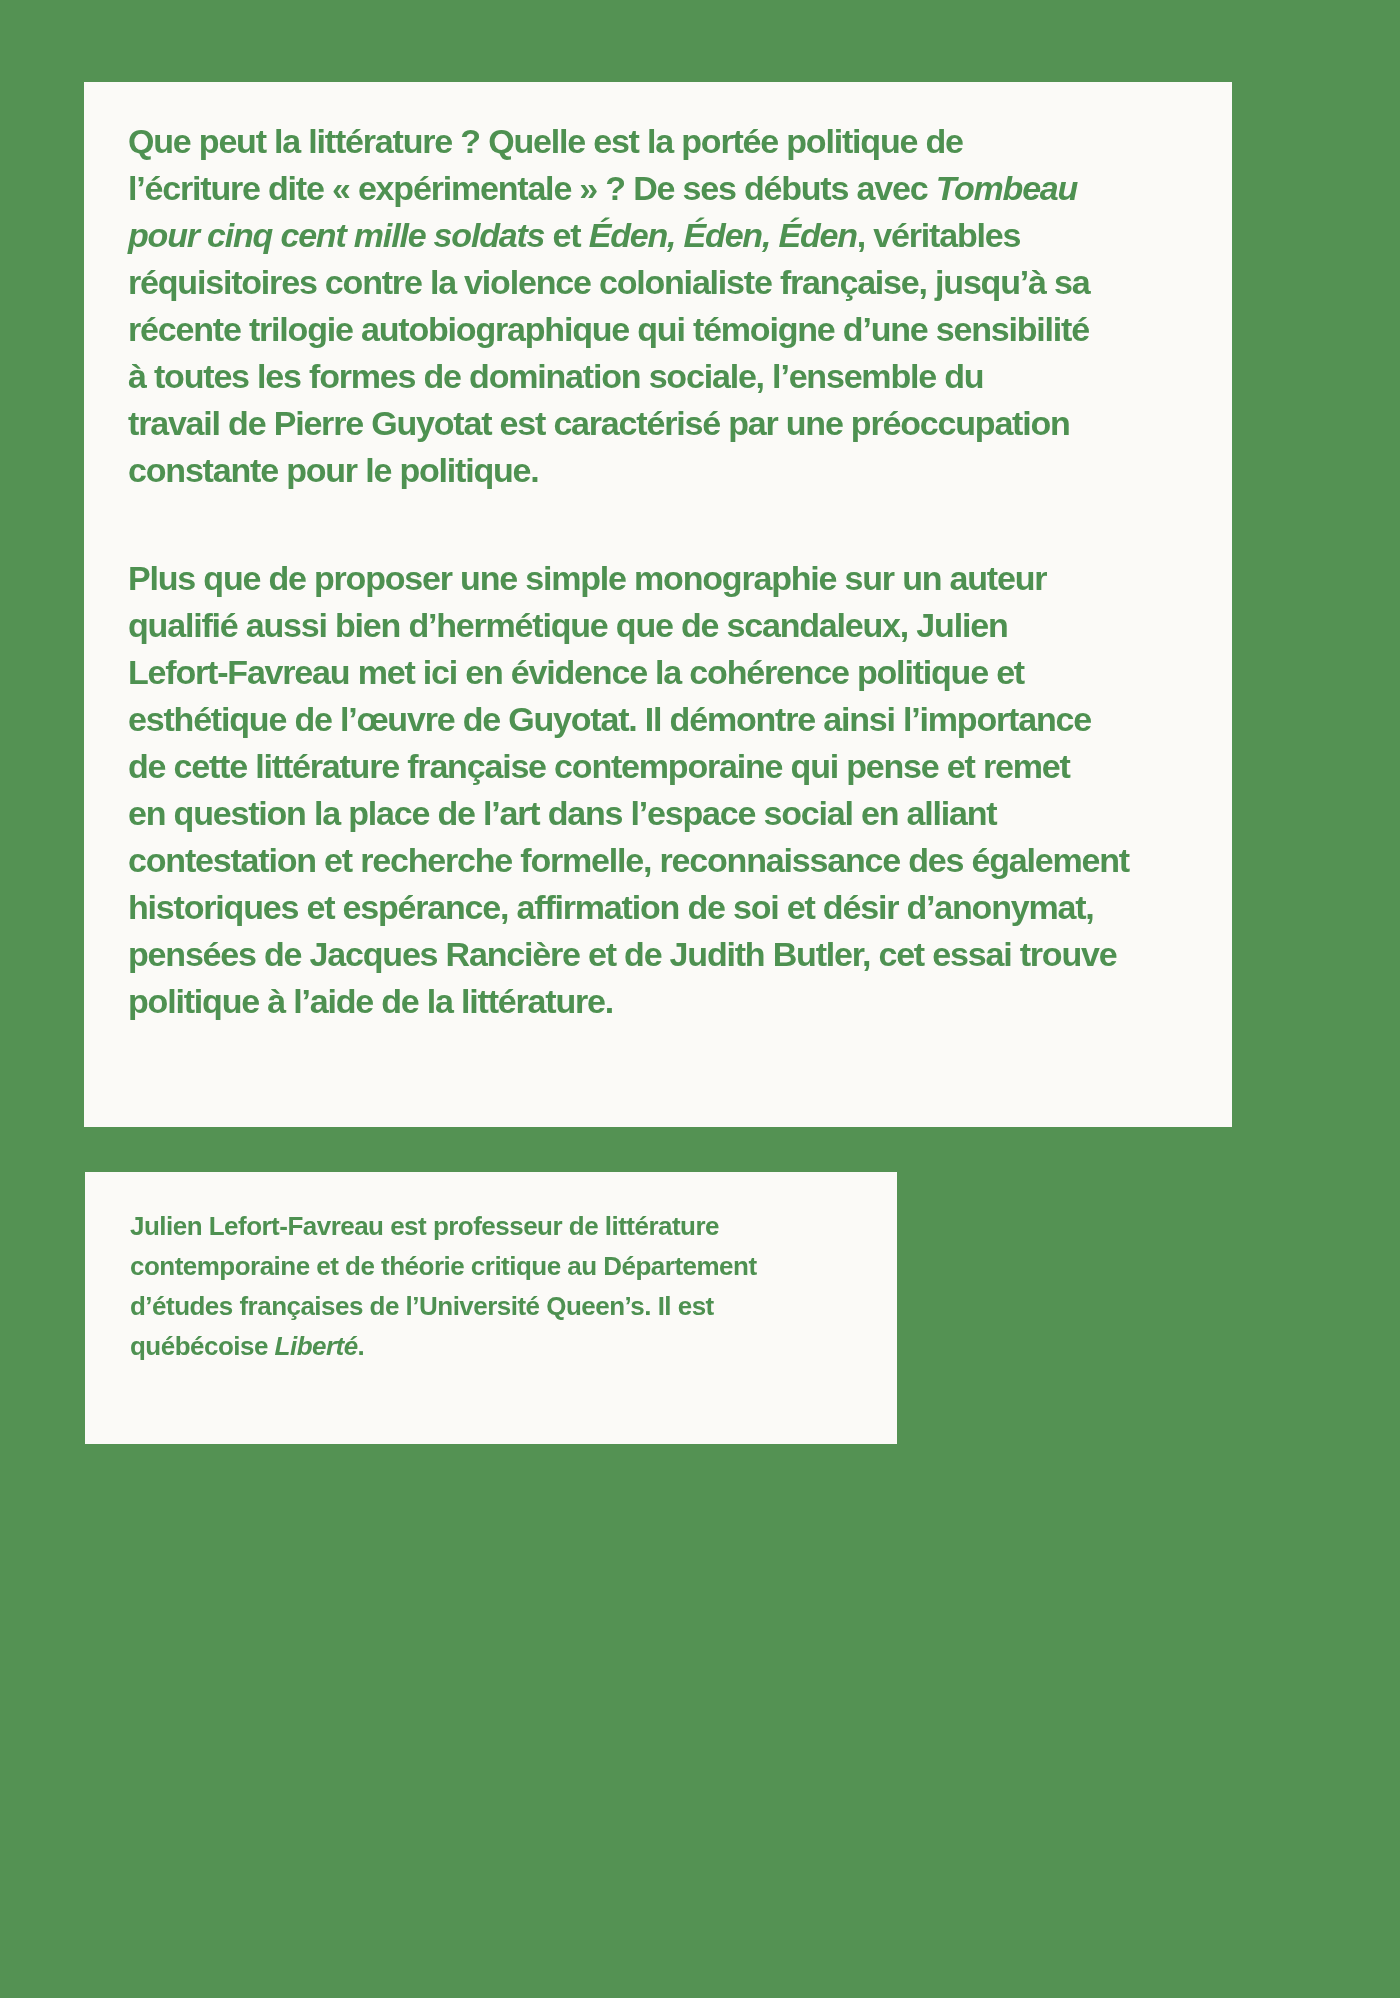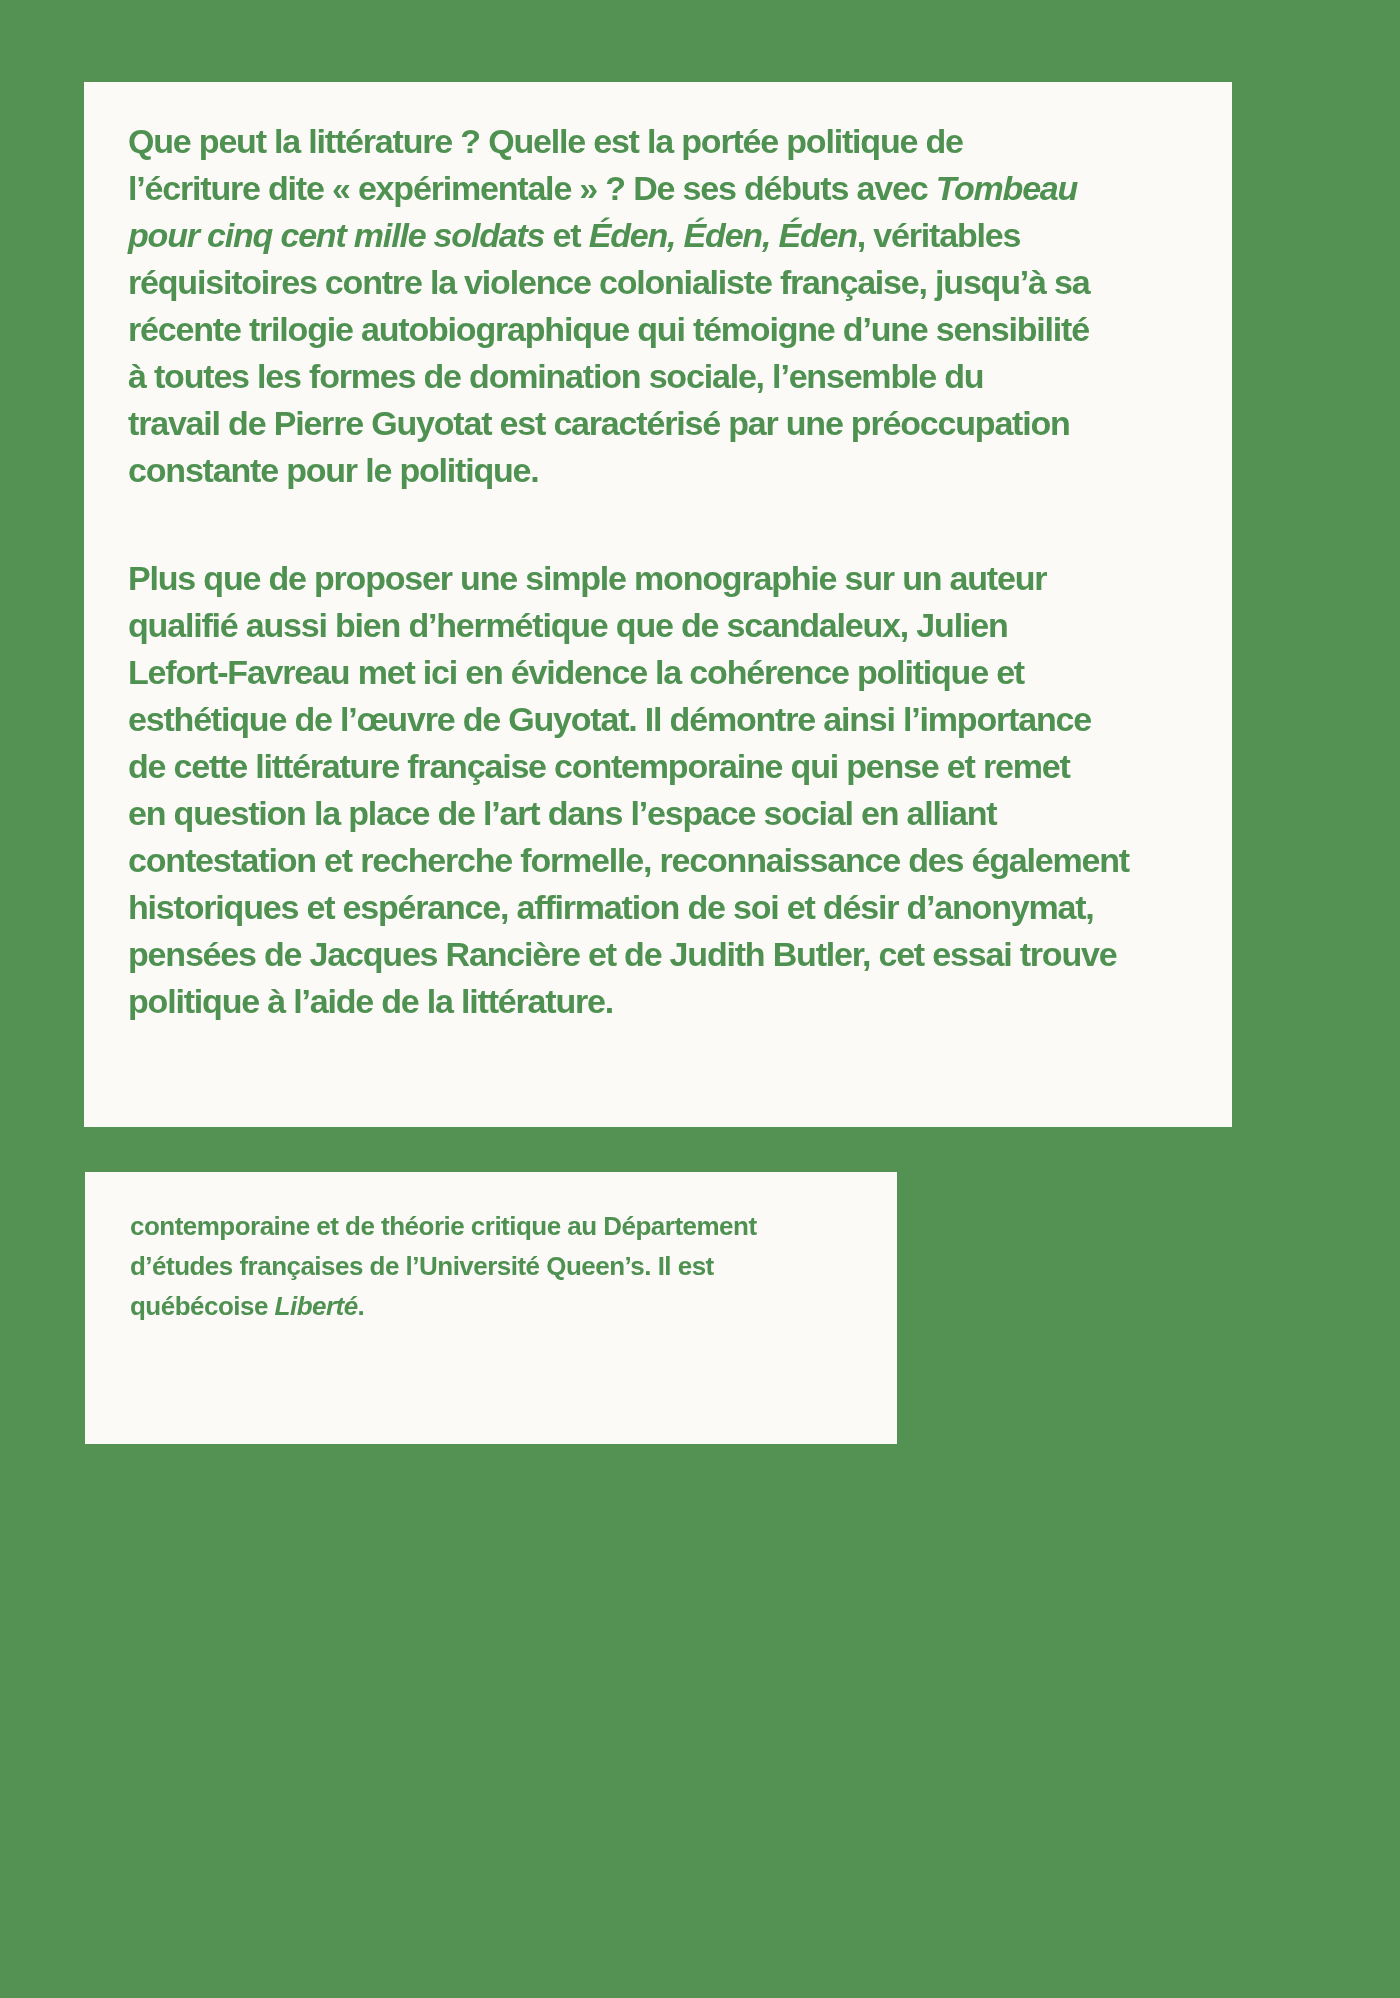--- a/index.html
+++ b/index.html
@@ -73,17 +73,18 @@
         <div class="line"><span>contestation et recherche formelle, reconnaissance des également</span></div>
         <div class="line"><span>historiques et espérance, affirmation de soi et désir d’anonymat,</span></div>
         <div class="line"><span>pensées de Jacques Rancière et de Judith Butler, cet essai trouve</span></div>
         <div class="line"><span>politique à l’aide de la littérature.</span></div>
       </div>
     </div>
 </div>
 
 <div class="panel bio-panel" style="background: rgb(251, 250, 247);">
   <div class="bio-text" style="color: rgb(78, 145, 81);">
+      <div class="line"><span>Julien Lefort-Favreau est professeur de littérature</span></div>
       <div class="line"><span>contemporaine et de théorie critique au Département</span></div>
       <div class="line"><span>d’études françaises de l’Université Queen’s. Il est</span></div>
       <div class="line"><span>québécoise </span><em>Liberté</em><span>.</span></div>
     </div>
 </div>
 
 </body></html>

